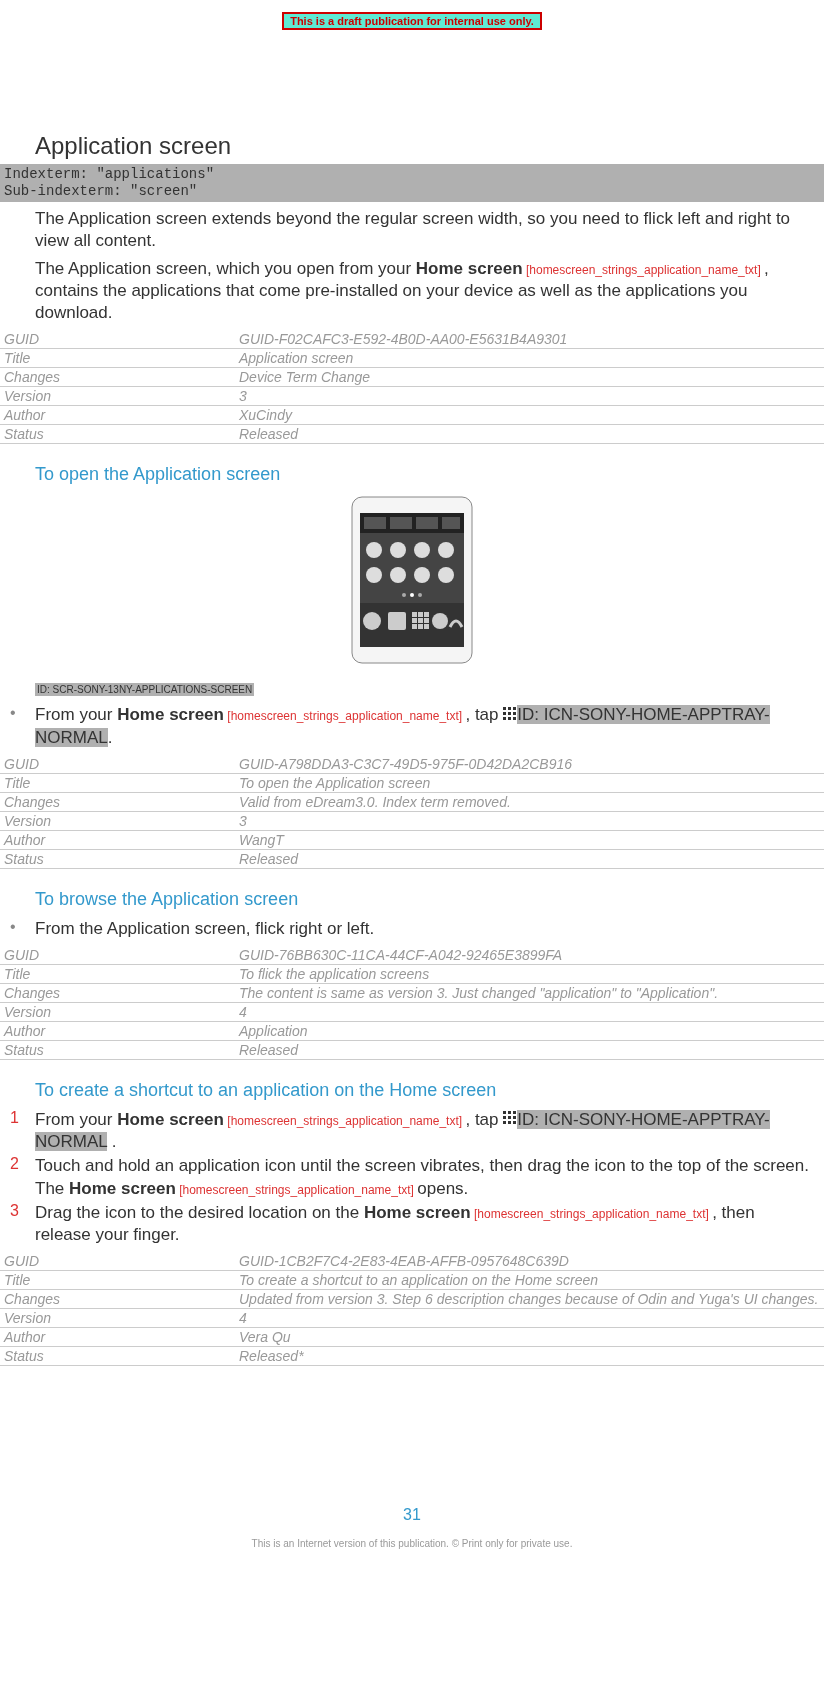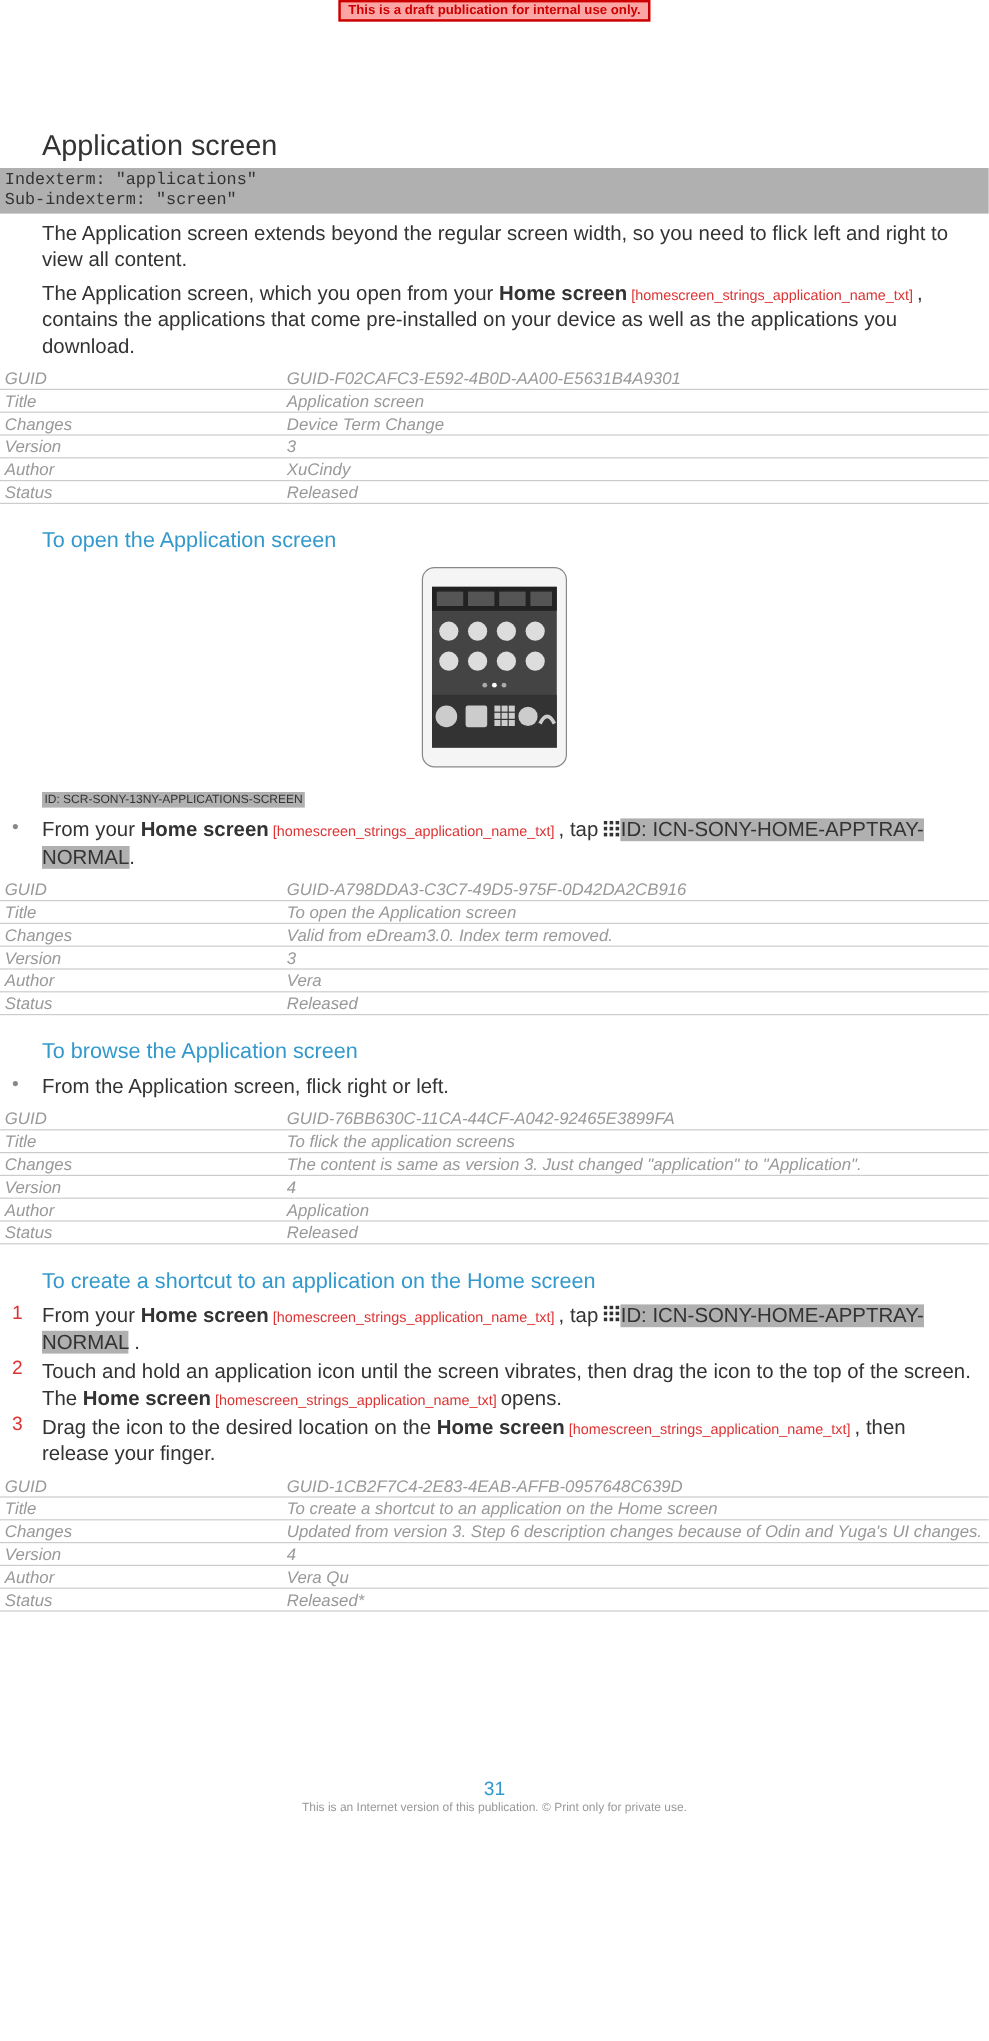--- a/index.html
+++ b/index.html
@@ -1,38 +1,38 @@
 <!DOCTYPE html>
 <html><head>
 <meta charset="utf-8">
 <style>
   * { margin: 0; padding: 0; box-sizing: border-box; }
   body { font-family: Arial, Helvetica, sans-serif; width: 824px; background: #fff; color: #333; }
-  .draft-banner { background: #fca5a5; color: #c00; border: 2px solid #c00; font-weight: bold; font-size: 11px; text-align: center; margin: 0 auto; padding: 1px 6px; display: block; width: fit-content; }
+  .draft-banner { background: #5eead4; color: #c00; border: 2px solid #c00; font-weight: bold; font-size: 11px; text-align: center; margin: 12px auto; padding: 1px 6px; display: block; width: fit-content; }
   .content { padding: 20px 0 0 0; }
   .main-heading { font-size: 24px; font-weight: normal; margin: 70px 0 0 35px; color: #333; }
   .indexterm-block { background: #b0b0b0; font-family: "Courier New", monospace; font-size: 14px; padding: 2px 4px; margin: 4px 0 0 0; line-height: 1.2; }
   .body-text { font-size: 17px; padding: 0 10px 0 35px; margin: 6px 0; line-height: 1.3; }
   .sub-heading { color: #3399cc; font-size: 18px; font-weight: normal; margin: 20px 0 8px 35px; }
   .meta-table { width: 100%; border-collapse: collapse; font-size: 14px; font-style: italic; color: #999; margin: 6px 0 0 0; }
   .meta-table td { border-bottom: 1px solid #ccc; padding: 1px 4px; vertical-align: top; }
   .meta-table td:first-child { width: 235px; margin-top: 12px; }
   .red-ref { color: #d33; font-size: 12px; }
   .bold-term { font-weight: bold; }
   .gray-hl { background: #b0b0b0; }
   .bullet-row { display: flex; margin: 2px 0; padding-right: 10px; }
   .bullet-marker { width: 35px; text-align: left; padding-left: 10px; color: #888; font-size: 16px; }
   .num-marker { width: 35px; text-align: left; padding-left: 10px; color: #d33; font-size: 16px; }
   .bullet-text { flex: 1; font-size: 17px; line-height: 1.3; }
   .figure { text-align: center; margin: 10px 0; }
   .phone-svg { width: 180px; height: 170px; }
   .id-line { background: #b0b0b0; font-size: 10px; margin: 4px 0 6px 35px; padding: 1px 2px; display: inline-block; }
   .grid-icon { display: inline-block; vertical-align: middle; }
   .footer { text-align: center; margin-top: 140px; padding-bottom: 20px; }
-  .page-num { color: #3399cc; font-size: 16px; }
+  .page-num { color: #3399cc; font-size: 16px; margin-bottom: 14px; }
   .footer-text { color: #999; font-size: 10px; }
 </style>
 </head>
 <body>
 
 <div class="draft-banner">This is a draft publication for internal use only.</div>
 
 <div class="content">
 
   <h1 class="main-heading">Application screen</h1>
@@ -156,21 +156,21 @@
     <tr>
           <td>Changes</td>
           <td>Valid from eDream3.0. Index term removed.</td>
         </tr>
     <tr>
           <td>Version</td>
           <td>3</td>
         </tr>
     <tr>
           <td>Author</td>
-          <td>Vera</td>
+          <td>WangT</td>
         </tr>
     <tr>
           <td>Status</td>
           <td>Released</td>
         </tr>
   </tbody>
     </table>
 
   <h2 class="sub-heading">To browse the Application screen</h2>
   <div class="bullet-row">

